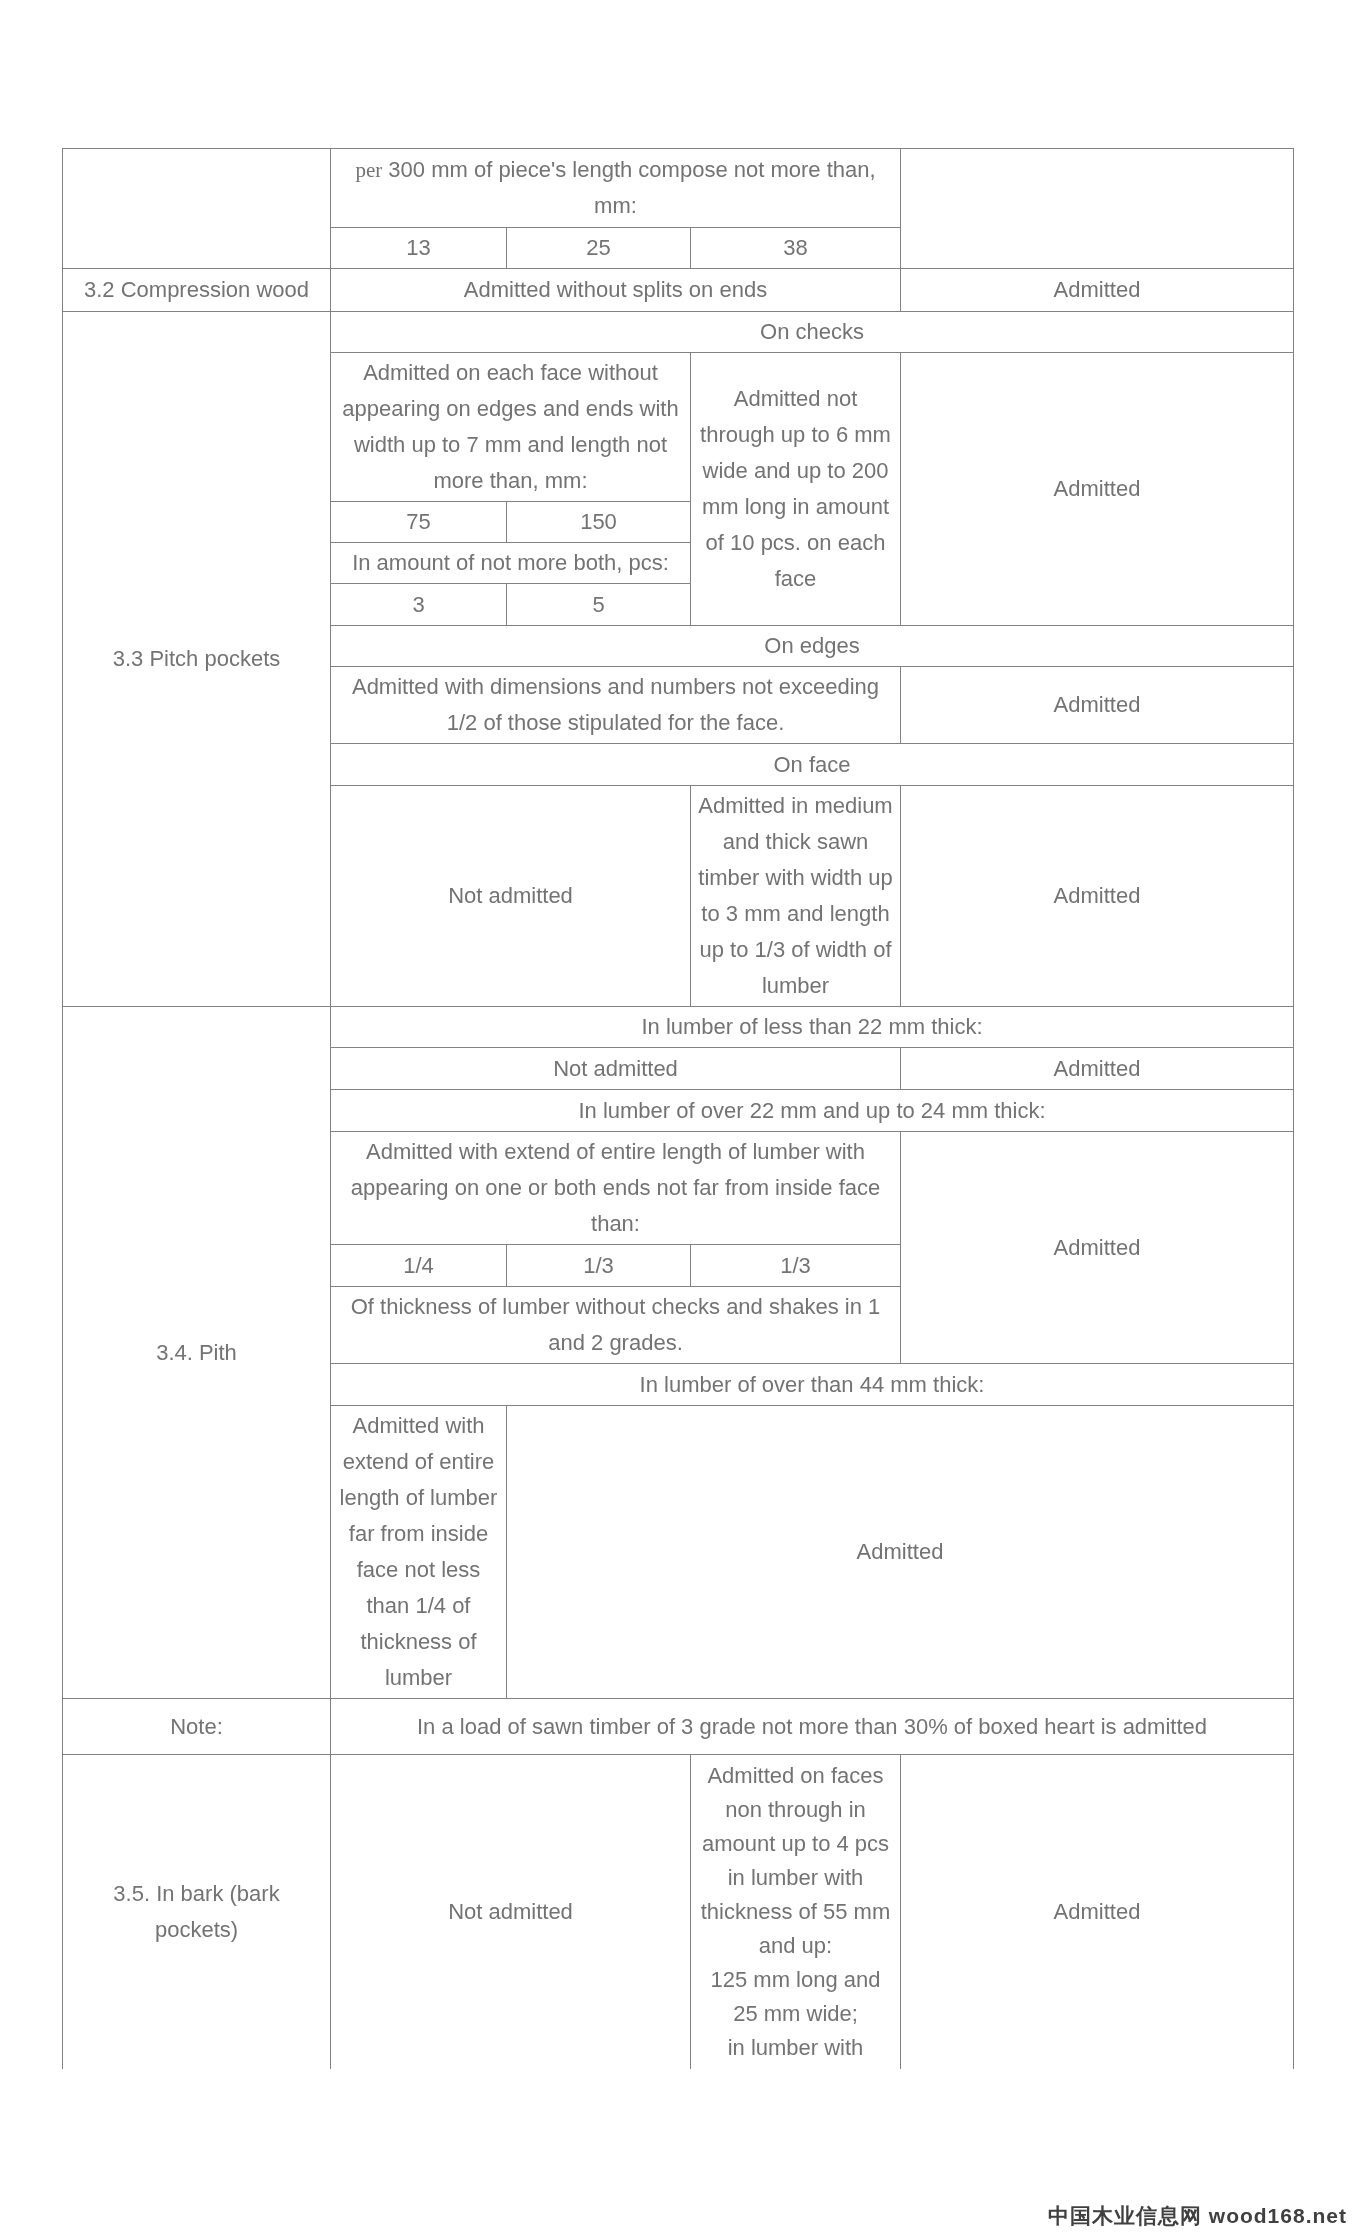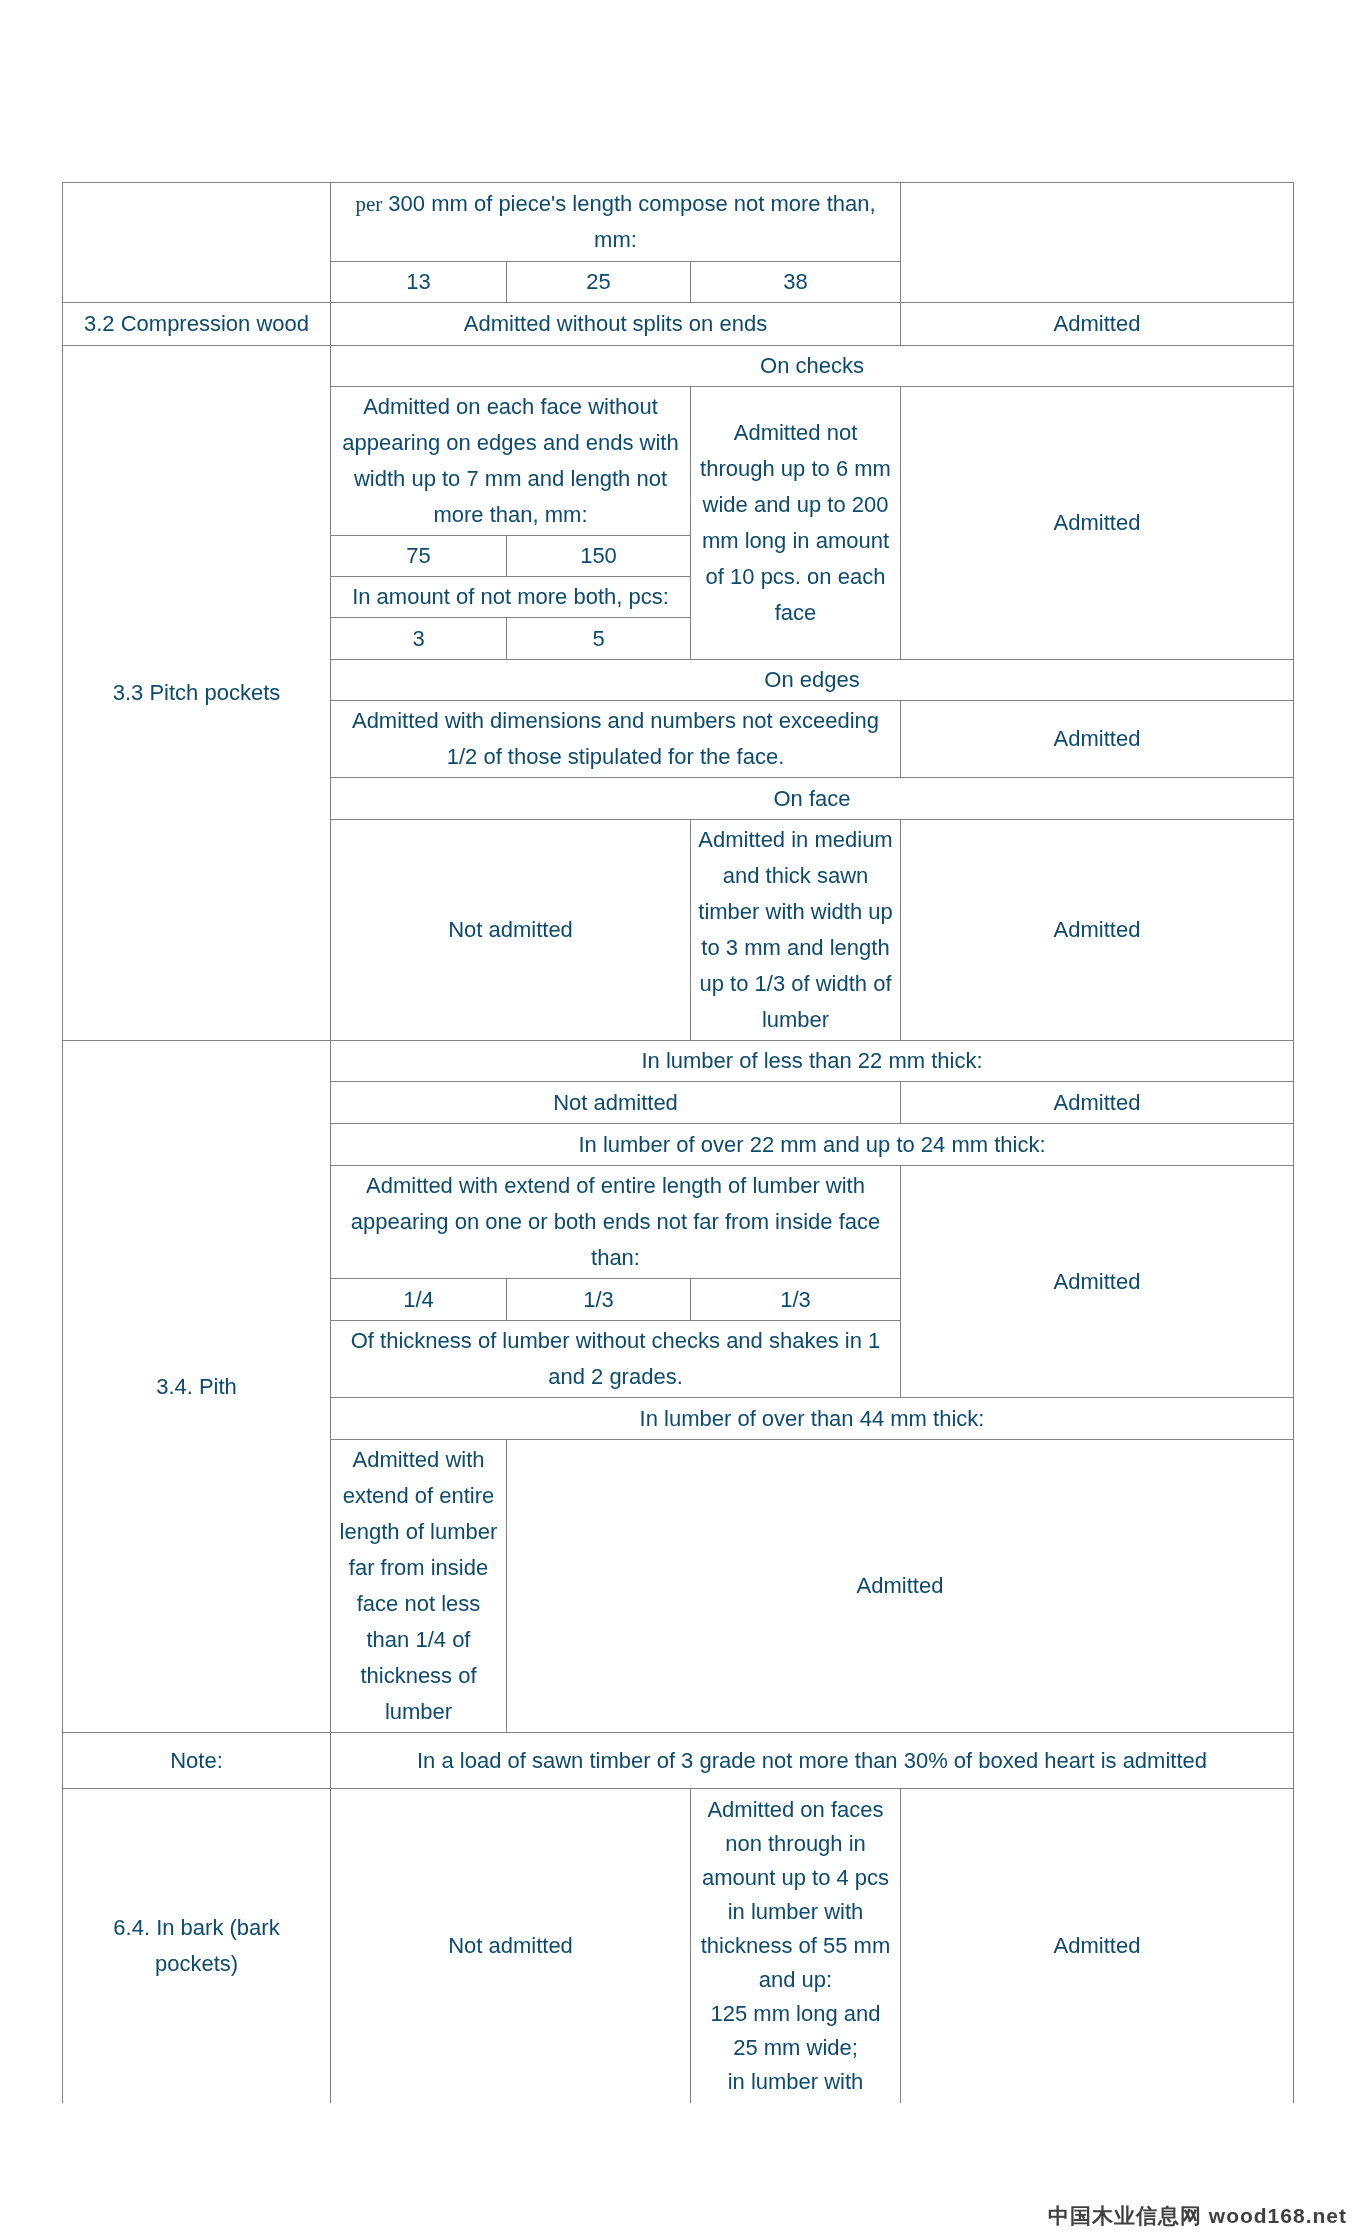--- a/index.html
+++ b/index.html
@@ -8,27 +8,27 @@
     width: 1355px;
     height: 2236px;
     background: #ffffff;
     overflow: hidden;
     font-family: "Liberation Sans", "DejaVu Sans", sans-serif;
     color: #1a1a1a;
   }
   table.spec {
     position: absolute;
     left: 62px;
-    top: 182px;
+    top: 148px;
     width: 1231px;
     border-collapse: collapse;
     table-layout: fixed;
     font-size: 22px;
     line-height: 36px;
-    color: #0c4a6e;
+    color: #737373;
   }
   table.spec td {
     border: 1px solid #828282;
     text-align: center;
     vertical-align: middle;
     padding: 2px 6px;
     overflow: hidden;
   }
   td.label {
     text-align: left;
@@ -200,21 +200,21 @@
 lumber</td>
       <td colspan="3">Admitted</td>
     </tr>
 
     <tr style="height:56px">
       <td class="label">Note:</td>
       <td colspan="4">In a load of sawn timber of 3 grade not more than 30% of boxed heart is admitted</td>
     </tr>
 
     <tr class="cut" style="height:314px">
-      <td class="label">6.4. In bark (bark pockets)</td>
+      <td class="label">3.5. In bark (bark pockets)</td>
       <td colspan="2">Not admitted</td>
       <td class="ml bark-detail">Admitted on faces
 non through in
 amount up to 4 pcs
 in lumber with
 thickness of 55 mm
 and up:
 125 mm long and
 25 mm wide;
 in lumber with</td>

